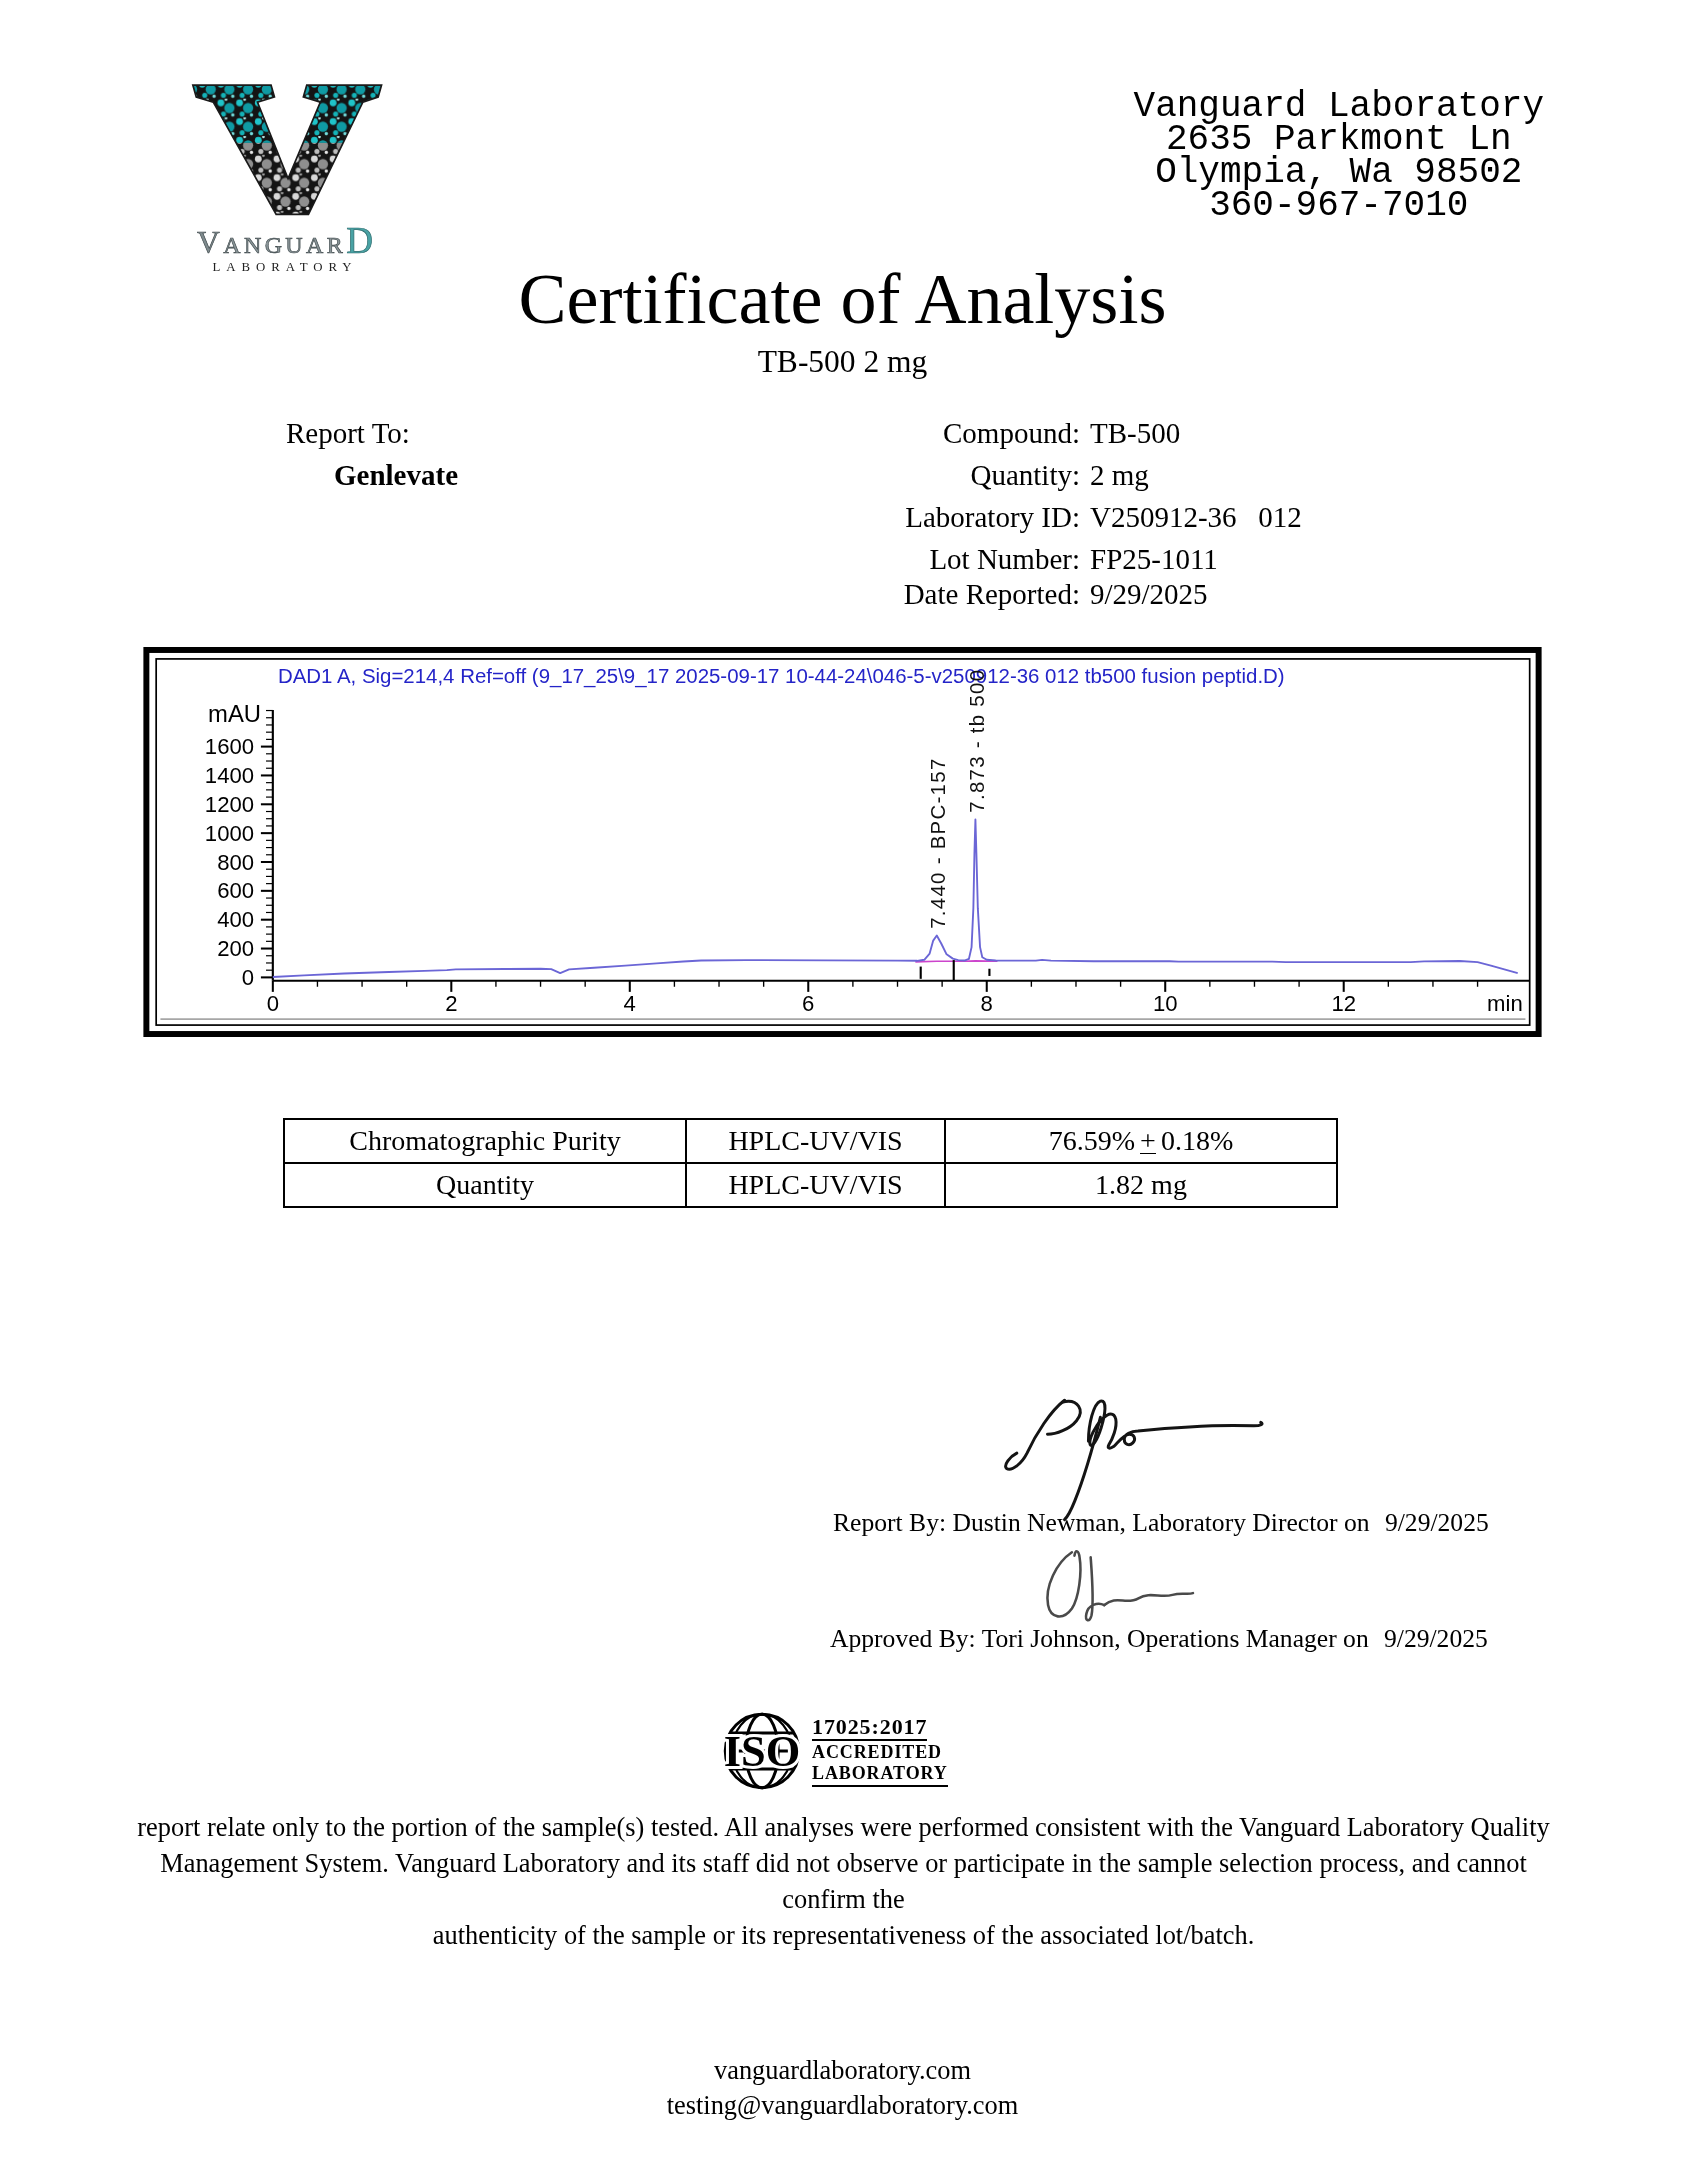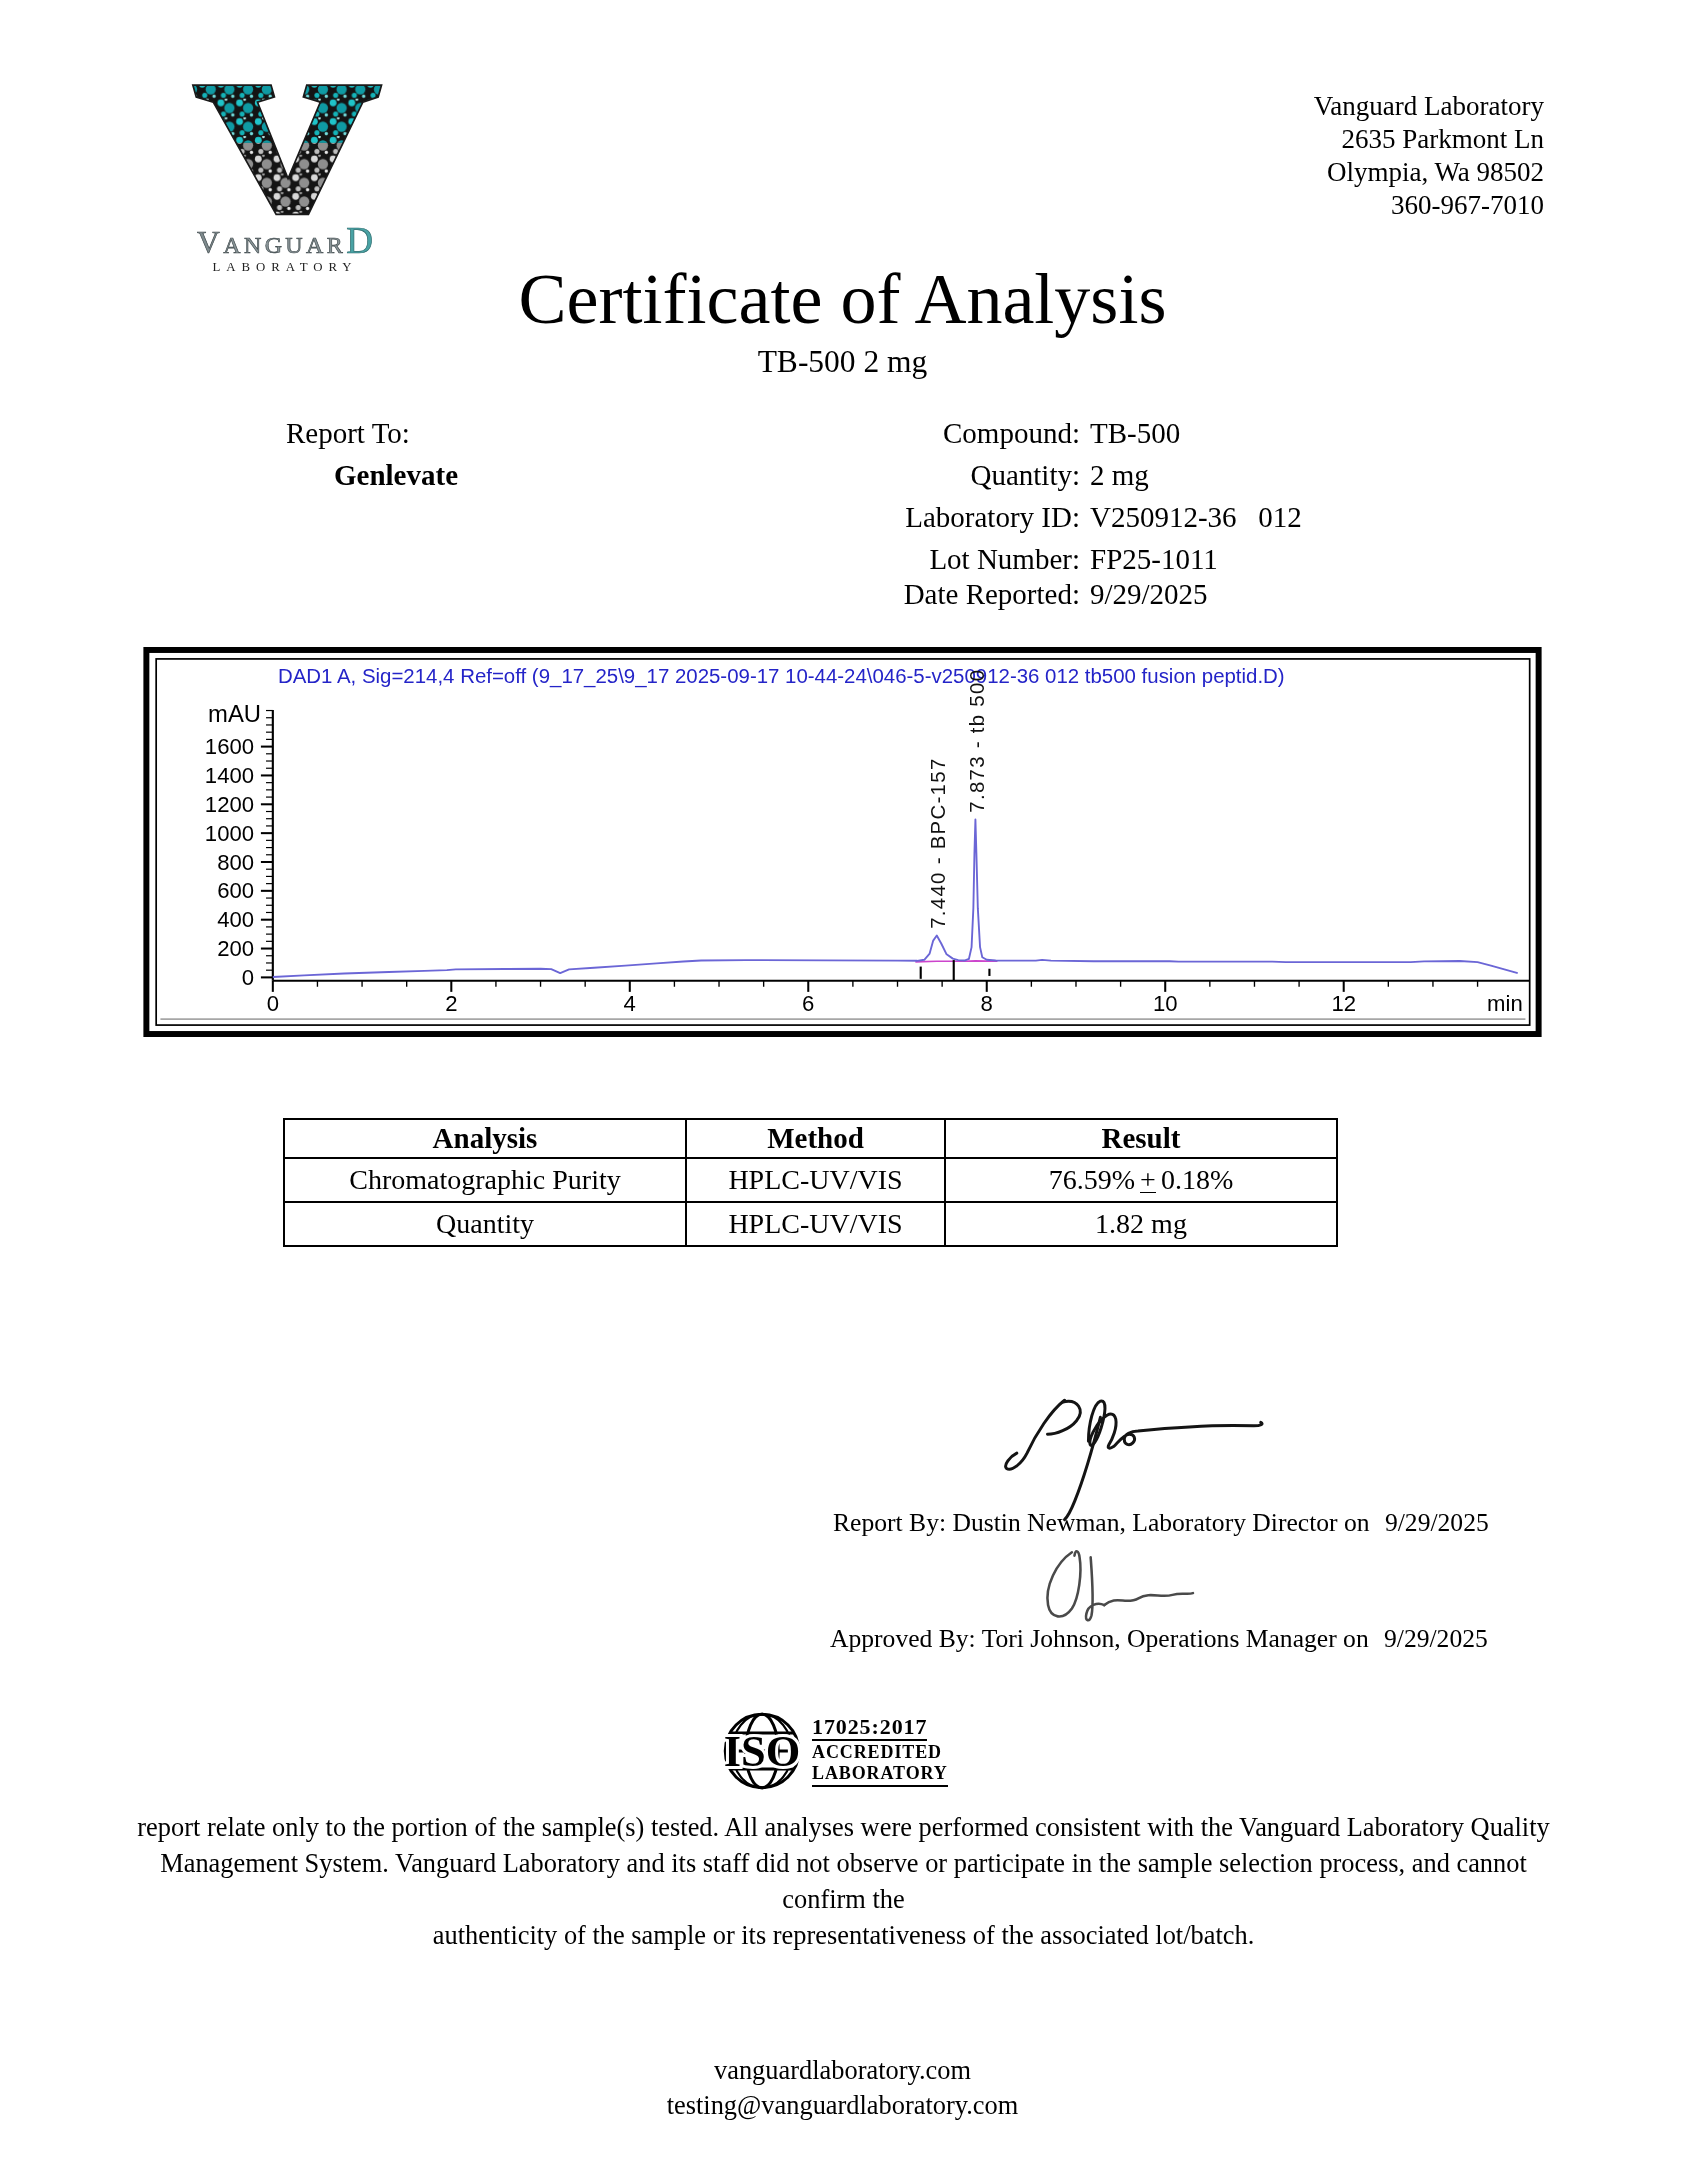--- a/index.html
+++ b/index.html
@@ -6,21 +6,21 @@
   #page{position:relative;width:1685px;height:2181px;background:#fff;overflow:hidden;
         font-family:"Liberation Serif",serif;color:#000;}
 
   
   .logo{position:absolute;left:170px;top:80px;width:230px;text-align:center;}
   .logo-wordmark{margin-top:1.7px;line-height:1;white-space:nowrap;}
   .wm-first{font-size:31.5px;color:#7f8b8e;-webkit-text-stroke:0.7px #454f52;letter-spacing:3.4px;}
   .wm-mid{font-size:24px;color:#8a9598;-webkit-text-stroke:0.7px #454f52;letter-spacing:3.4px;}
   .wm-last{font-size:37px;color:#49a2a4;-webkit-text-stroke:0.7px #2f6d6f;}
   .logo-sub{font-size:12.8px;letter-spacing:6px;color:#222;margin-top:0.9px;}
-  .address{position:absolute;top:90px;right:141px;text-align:right;font-size:27px;line-height:33px;}
+  .address{position:absolute;top:90px;right:141px;text-align:center;font-size:36px;line-height:33px;font-family:Liberation Mono, monospace;}
 
   
   .doc-title{position:absolute;top:261px;left:0;width:100%;text-align:center;font-size:72px;line-height:77px;}
   .doc-subtitle{position:absolute;top:344px;left:0;width:100%;text-align:center;font-size:31.5px;}
 
   
   .report-to-label{position:absolute;left:286px;top:417px;font-size:29px;}
   .report-to-value{position:absolute;left:286px;top:459px;font-size:29px;font-weight:bold;margin-left:48px;}
   .info-field{position:absolute;left:0;top:0;width:100%;height:42px;font-size:29px;}
   .info-label{position:absolute;right:605px;text-align:right;}
@@ -227,25 +227,20 @@
       <text x="1155.0904" y="954.5070000000001" transform="rotate(-90 1155.0904 954.5070000000001)" font-size="24" letter-spacing="1.5" font-family="&quot;Liberation Sans&quot;, sans-serif" fill="#111">7.873 -  tb 500</text>
     </svg>
 
   <table class="results">
     <colgroup>
         <col style="width:402px">
         <col style="width:259px">
         <col style="width:392px">
       </colgroup>
     <tbody>
-        <tr>
-      <th>Analysis</th>
-      <th>Method</th>
-      <th>Result</th>
-    </tr>
     <tr>
       <td>Chromatographic Purity</td>
       <td>HPLC-UV/VIS</td>
       <td><span>76.59%</span><span class="pm">+</span><span>0.18%</span></td>
     </tr>
     <tr>
       <td>Quantity</td>
       <td>HPLC-UV/VIS</td>
       <td><span>1.82 mg</span><span class="pm"></span><span></span></td>
     </tr>

